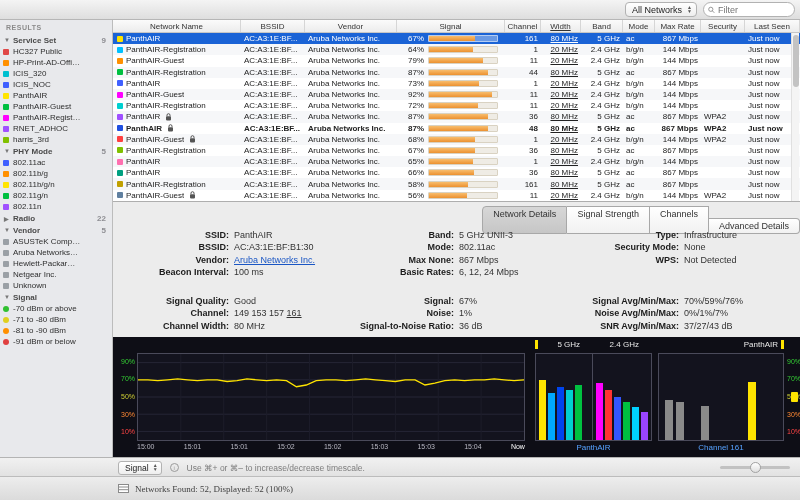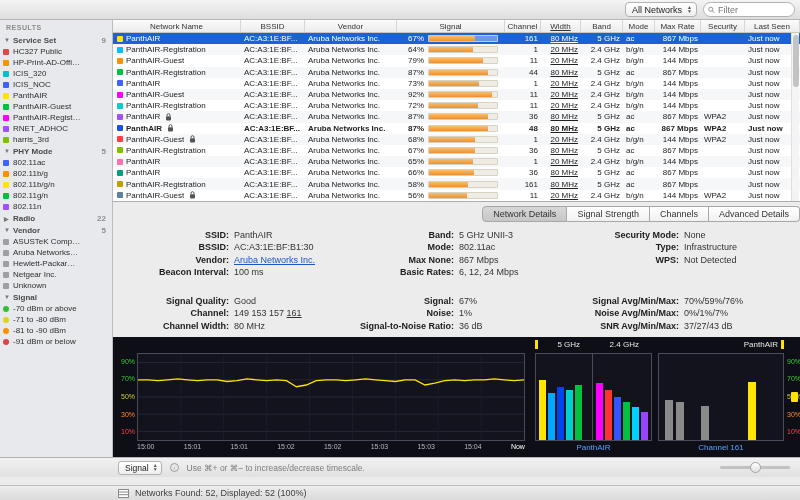--- a/index.html
+++ b/index.html
@@ -57,21 +57,21 @@
   .lock { display:inline-flex; margin-left:2px; }
   .vscroll { position:absolute; top:33px; right:1px; width:8px; height:168px; background:#f4f4f4; border-left:1px solid #e0e0e0; }
   .vthumb { width:6px; height:52px; margin:2px 1px; background:#c3c3c3; border-radius:3px; }
 
   
   .details { position:absolute; top:201px; left:113px; right:0; height:136px; background:#ececec; border-top:1px solid #aeaeae; }
   .tabs { position:absolute; top:4px; left:0; right:0; display:flex; justify-content:flex-end; }
   .tab { font-size:9px; color:#333; padding:2px 10px; background:linear-gradient(#ffffff,#f1f1f1);
     border:1px solid #a8a8a8; border-left:none; cursor:default; }
   .tab:first-child { border-left:1px solid #a8a8a8; border-radius:4px 0 0 4px; }
-  .tab:last-child { border-radius:0 4px 4px 0; }
+  .tab:last-child { border-radius:0 4px 4px 0;margin-top:12px; }
   .tab.on { background:linear-gradient(#d7d7d7,#c6c6c6); }
   .dsection { position:absolute; left:6px; right:6px; display:flex; }
   .details-info { top:26px; }
   .details-stats { top:92px; }
   .dcol { flex:1; }
   .drow { display:flex; margin:1.5px 0; font-size:9px; line-height:11px; }
   .dlab { width:110px; text-align:right; font-weight:bold; color:#1c1c1c; margin-right:5px; flex:none; }
   .dval { color:#333; white-space:nowrap; }
   .dlink { color:#1a56c4; text-decoration:underline; cursor:pointer; }
 
@@ -102,23 +102,23 @@
     border:1px solid #b2b2b2; border-radius:3px; font-size:8.5px; padding:0 3px 0 6px; height:14px; color:#222; }
   .infoi { width:9px; height:9px; border-radius:50%; border:1px solid #9b9b9b; color:#9b9b9b;
     font-size:6px; display:flex; align-items:center; justify-content:center; flex:none; }
   .hint { font-size:8.5px; color:#7d7d7d; }
   .slider { position:relative; width:70px; height:13px; margin-left:auto; margin-right:10px; }
   .strack { position:absolute; top:5px; left:0; right:0; height:3px; background:#c2c2c2; border-radius:2px; }
   .sknob { position:absolute; top:1px; left:30px; width:11px; height:11px; border-radius:50%;
     background:linear-gradient(#fff,#dfdfdf); border:1px solid #a2a2a2; }
 
   
-  .status { position:absolute; bottom:0; left:0; right:0; height:15px;
+  .status { position:absolute; bottom:0; left:0; right:0; height:24px;
     background:linear-gradient(#ededed,#dbdbdb); border-top:1px solid #bcbcbc;
-    display:flex; align-items:center; padding-left:118px; gap:6px; font-size:9px; color:#3f3f3f; }
+    display:flex; align-items:center; padding-left:118px; gap:6px; font-size:9px; color:#3f3f3f;font-family:Liberation Serif, serif; }
 </style>
 </head>
 <body>
 
 <div class="window">
 
   <div class="titlebar">
     <div class="tb-right">
       <div class="popup">
         <span>All Networks</span>
@@ -658,26 +658,26 @@
             <span class="dlab">Max None:</span>
             <span class="dval">867 Mbps</span>
           </div>
           <div class="drow">
             <span class="dlab">Basic Rates:</span>
             <span class="dval">6, 12, 24 Mbps</span>
           </div>
         </div>
         <div class="dcol">
           <div class="drow">
+            <span class="dlab">Type:</span>
+            <span class="dval">Infrastructure</span>
+          </div>
+          <div class="drow">
             <span class="dlab">Security Mode:</span>
             <span class="dval">None</span>
-          </div>
-          <div class="drow">
-            <span class="dlab">Type:</span>
-            <span class="dval">Infrastructure</span>
           </div>
           <div class="drow">
             <span class="dlab">WPS:</span>
             <span class="dval">Not Detected</span>
           </div>
         </div>
       </div>
     <div class="dsection details-stats">
         <div class="dcol">
           <div class="drow">

